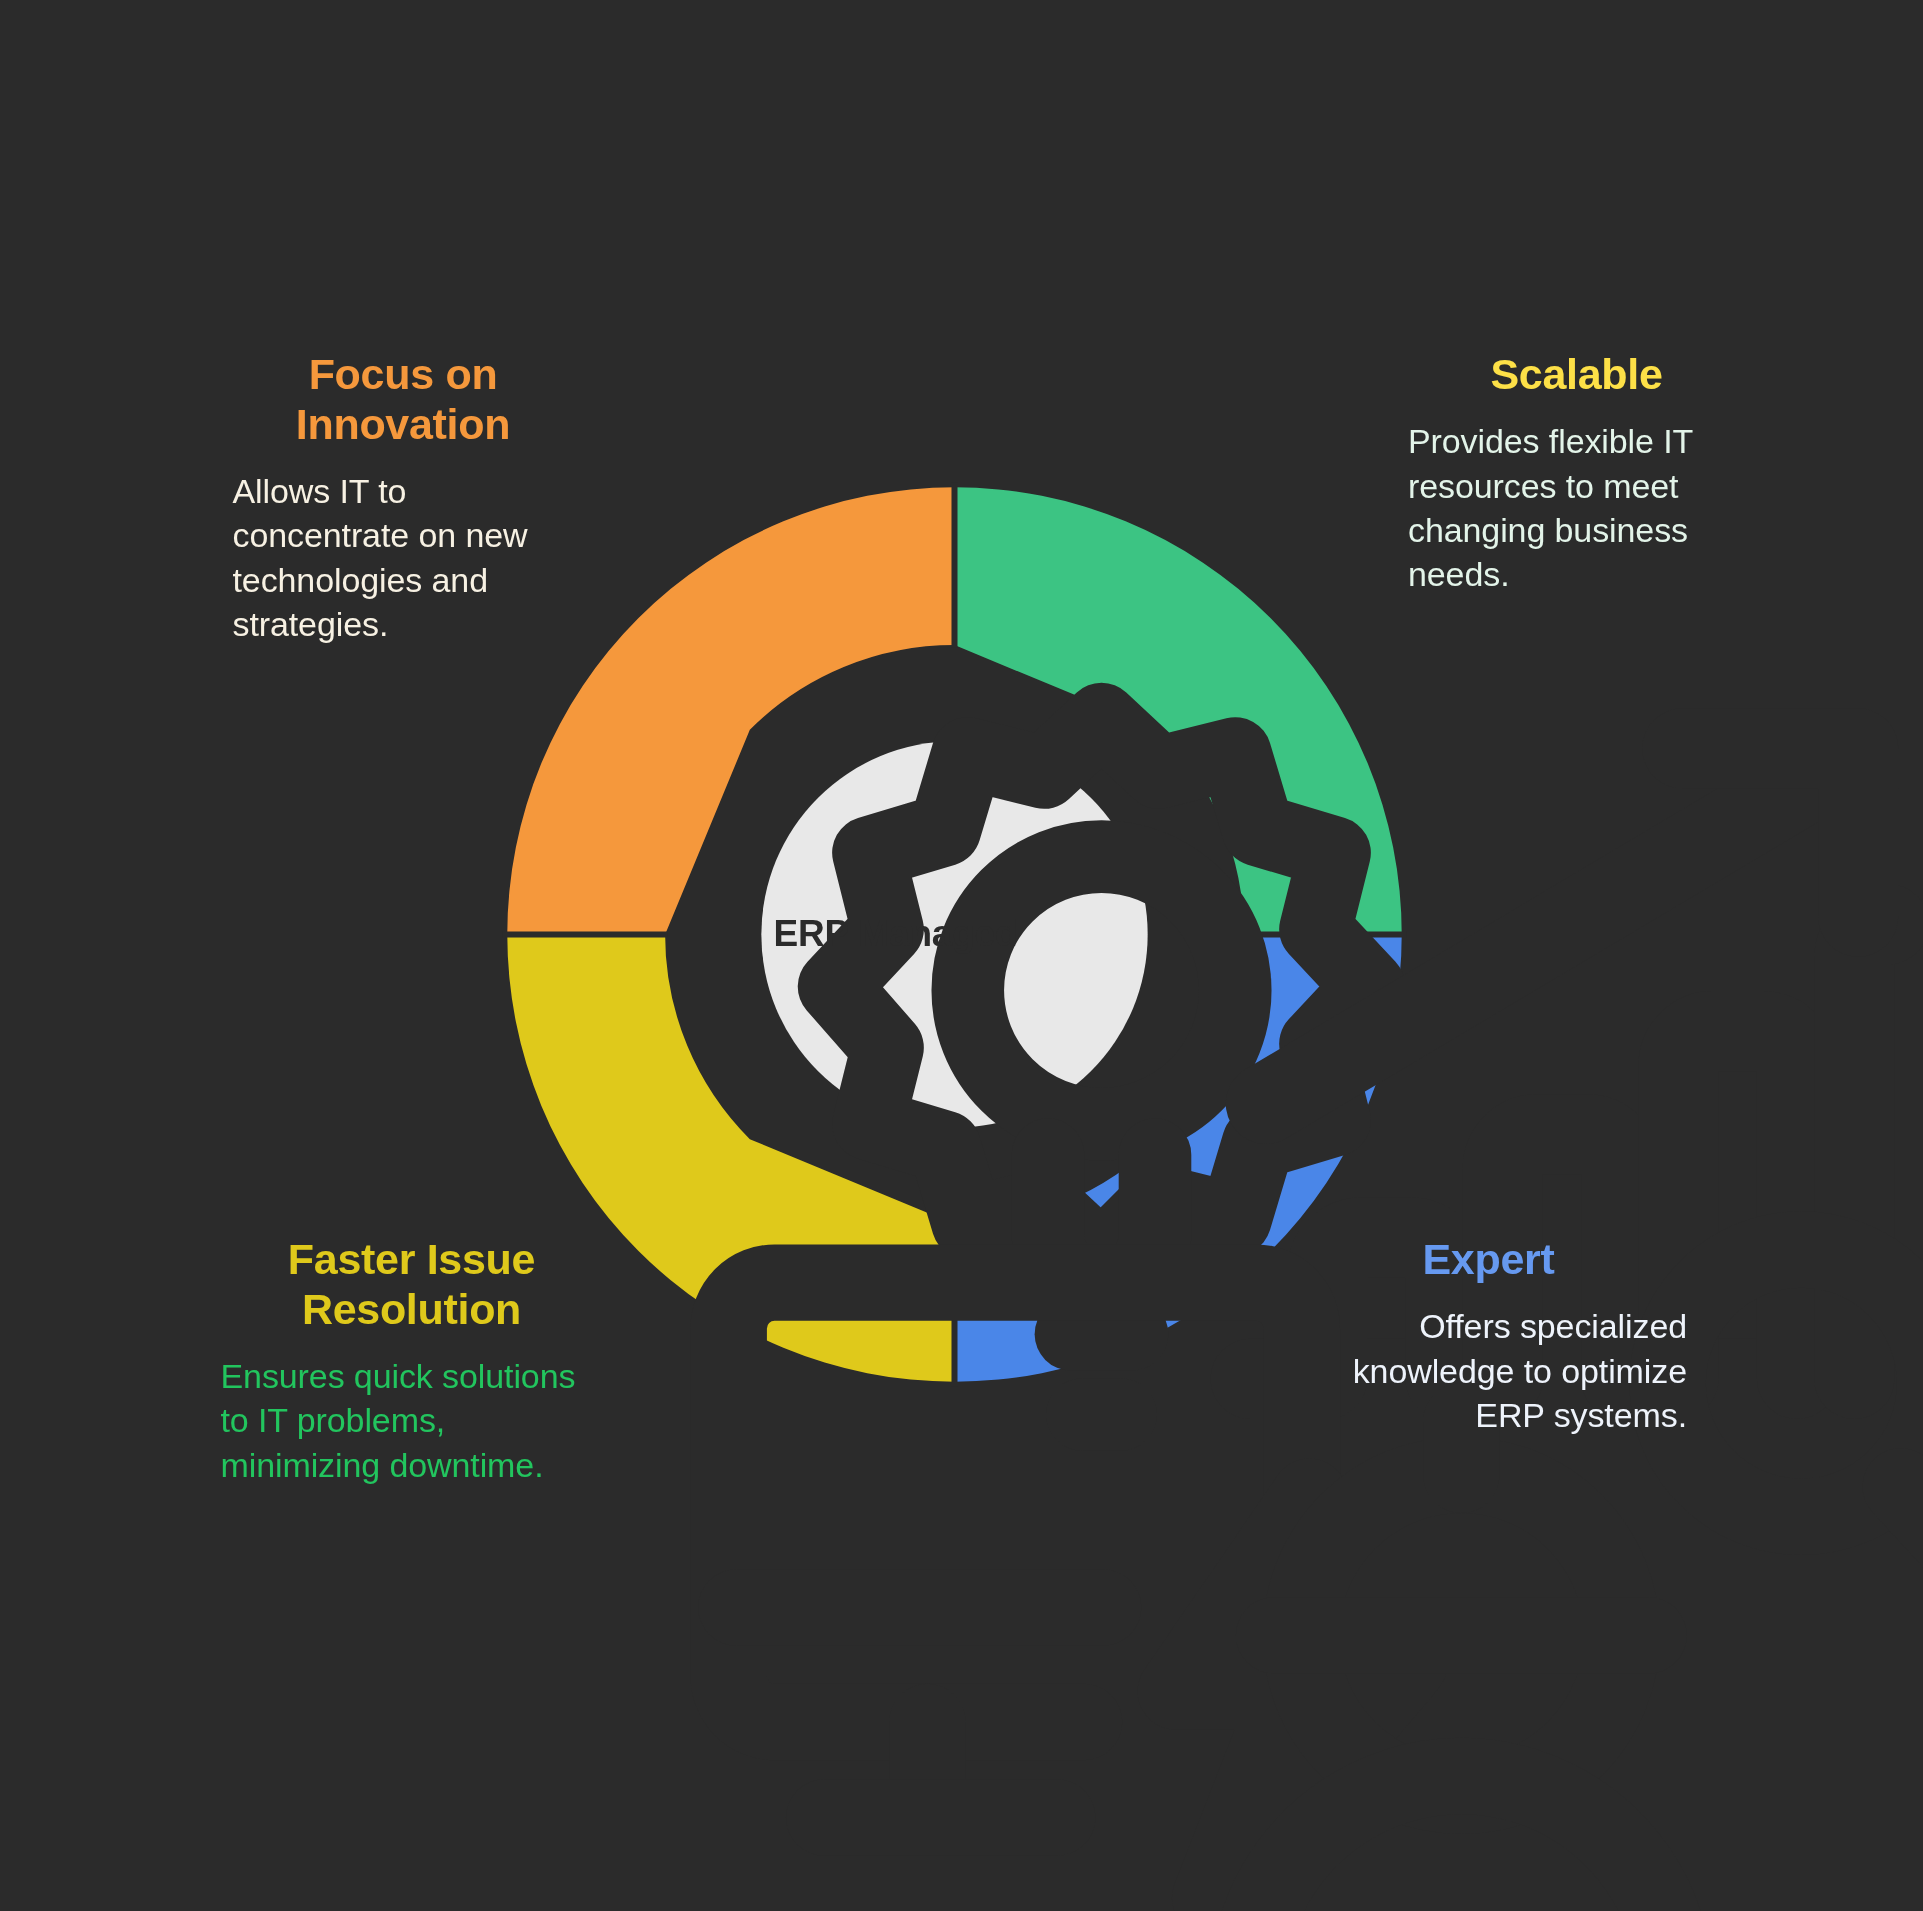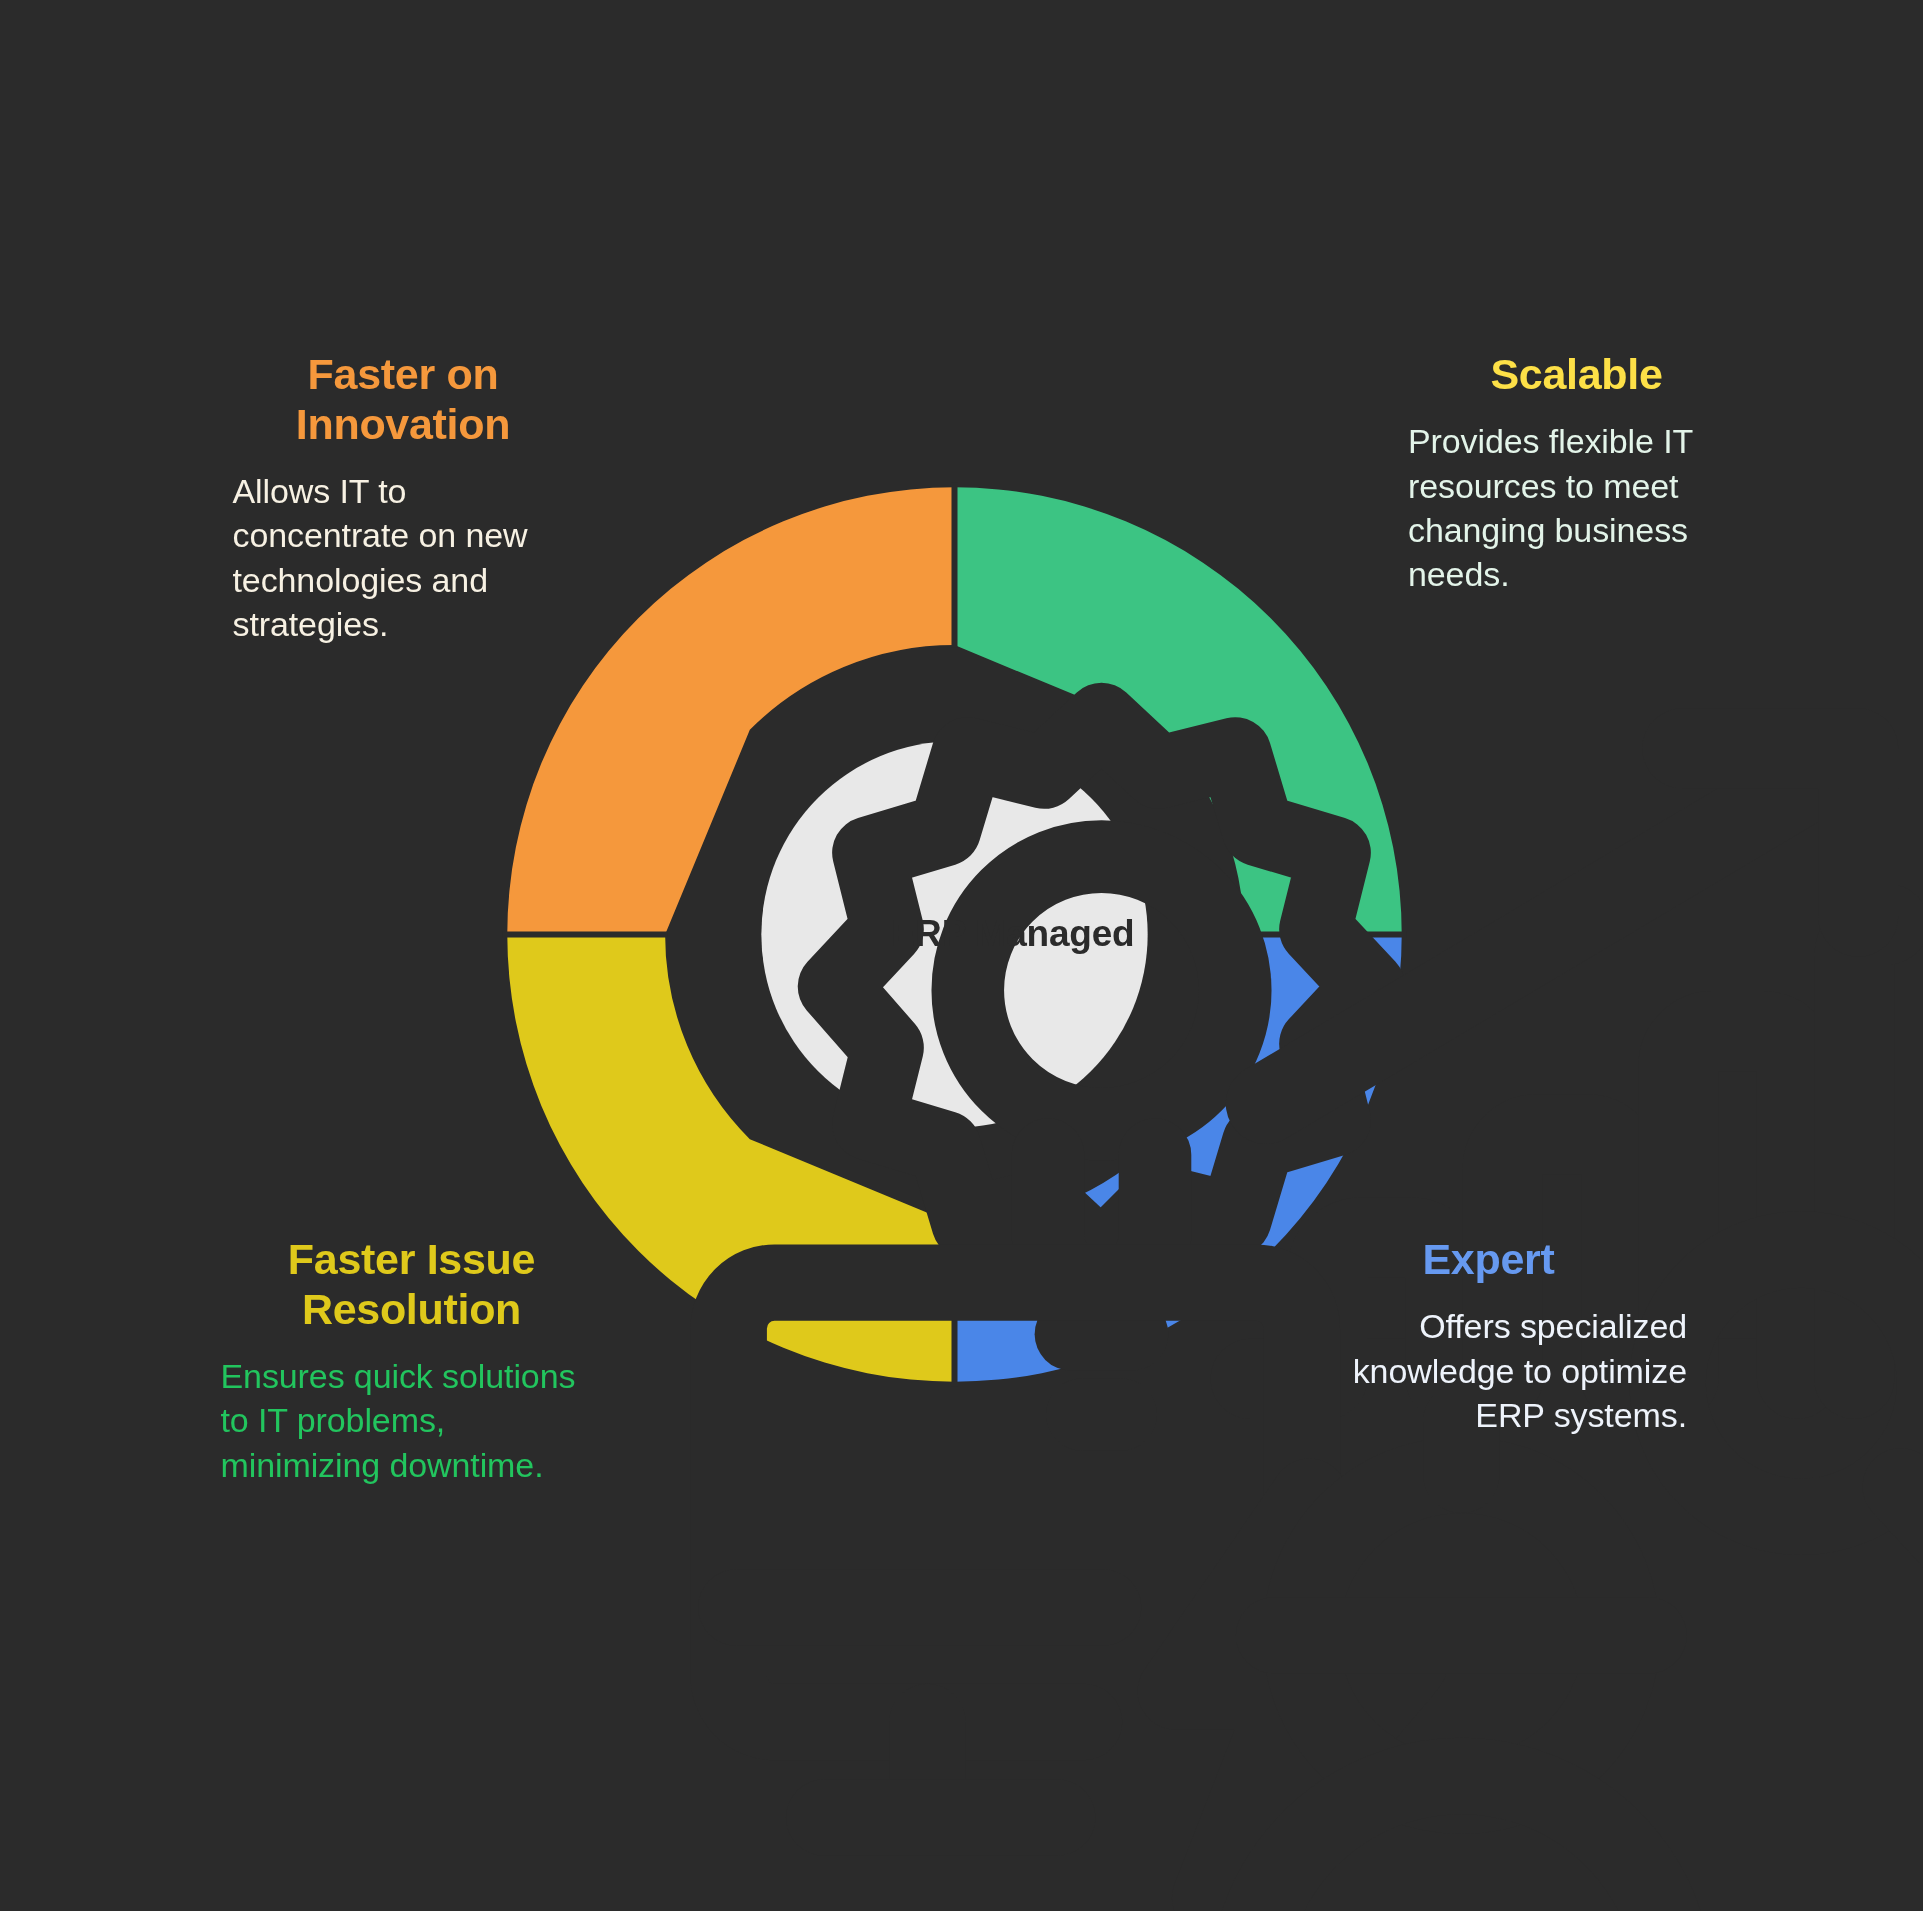--- a/index.html
+++ b/index.html
@@ -30,21 +30,21 @@
     height: 917px;
   }
   .wheel svg { display: block; width: 917px; height: 917px; }
 
   .center-label {
     position: absolute;
     left: 954px;
     top: 934px;
     transform: translate(-50%, -50%);
     width: 361px;
-    text-align: right;
+    text-align: left;
     color: #2b2b2b;
     font-size: 37px;
     font-weight: bold;
     line-height: 1.22;
     letter-spacing: -0.2px;
     pointer-events: none;
   }
 
   
   .block { position: absolute; }
@@ -174,21 +174,21 @@
       </svg>
     </div>
   </div>
 
   <div class="center-label">
     <div>ERP Managed</div>
   </div>
 
   <div class="block" id="blk-innovation">
     <div class="title">
-      <div>Faster on</div>
+      <div>Focus on</div>
       <div>Innovation</div>
     </div>
     <p class="desc">Allows IT to concentrate on new technologies and strategies.</p>
   </div>
 
   <div class="block" id="blk-scalable">
     <div class="title">
       <div>Scalable</div>
     </div>
     <p class="desc">Provides flexible IT resources to meet changing business needs.</p>

